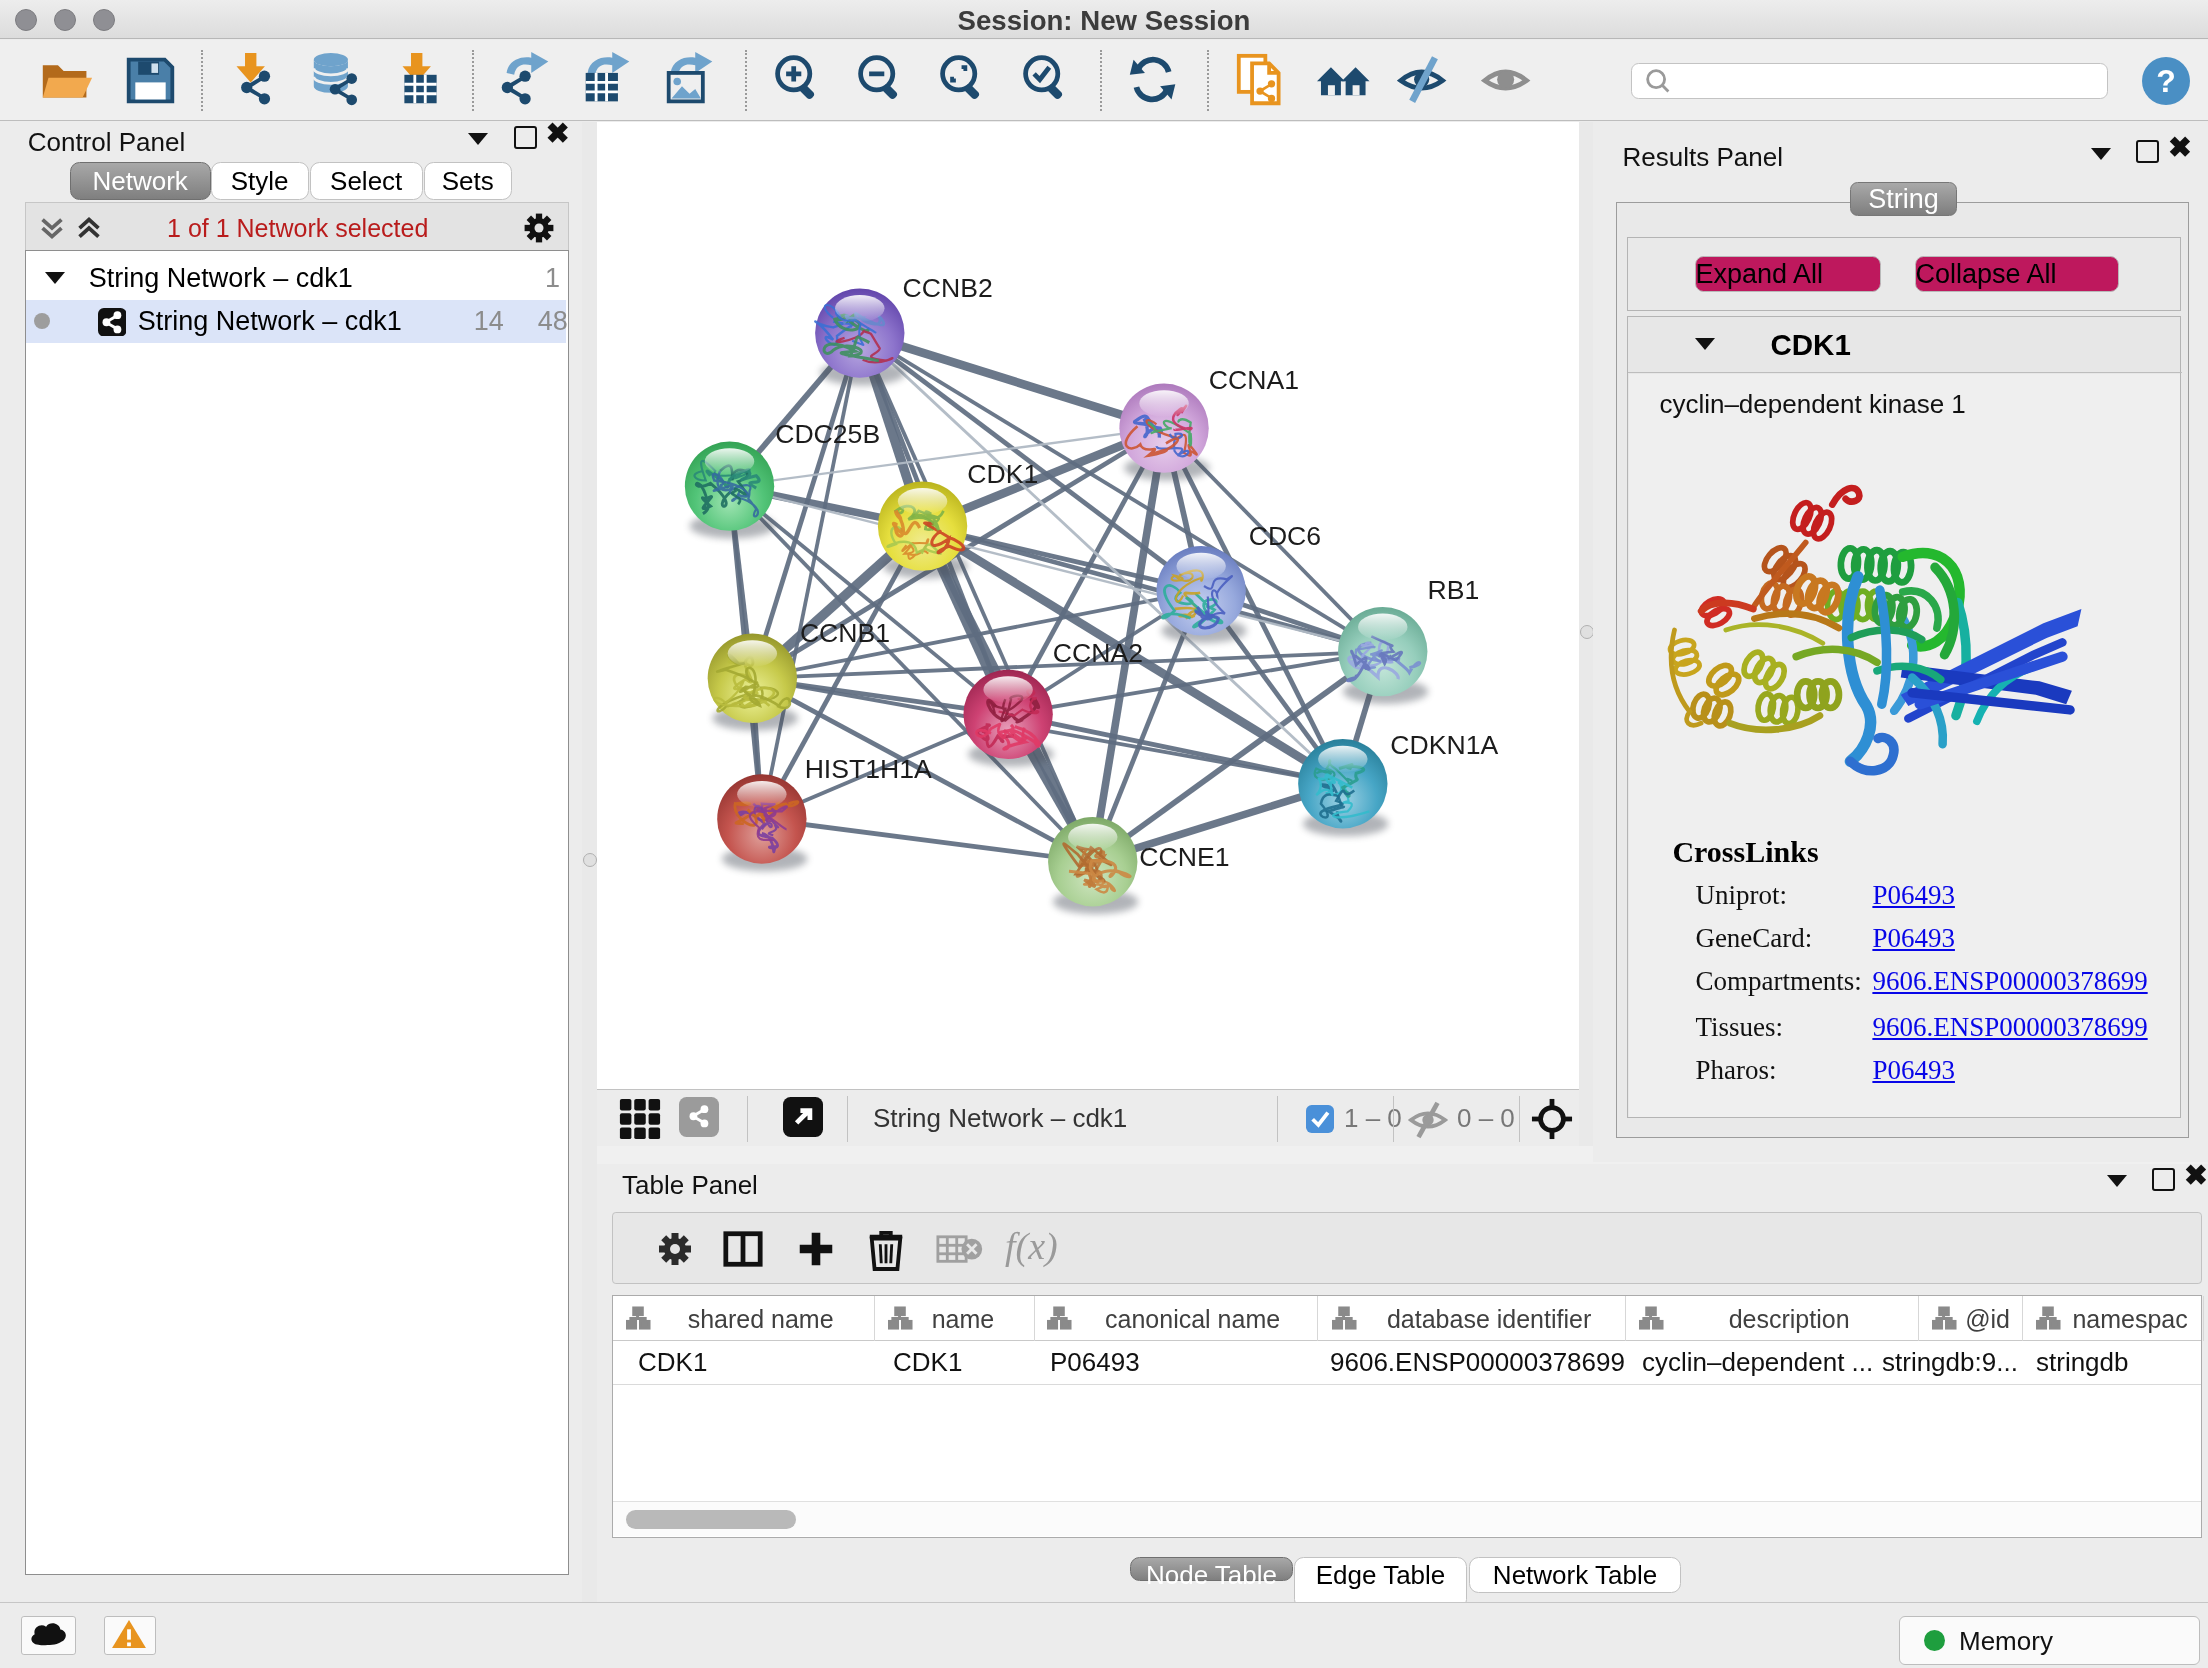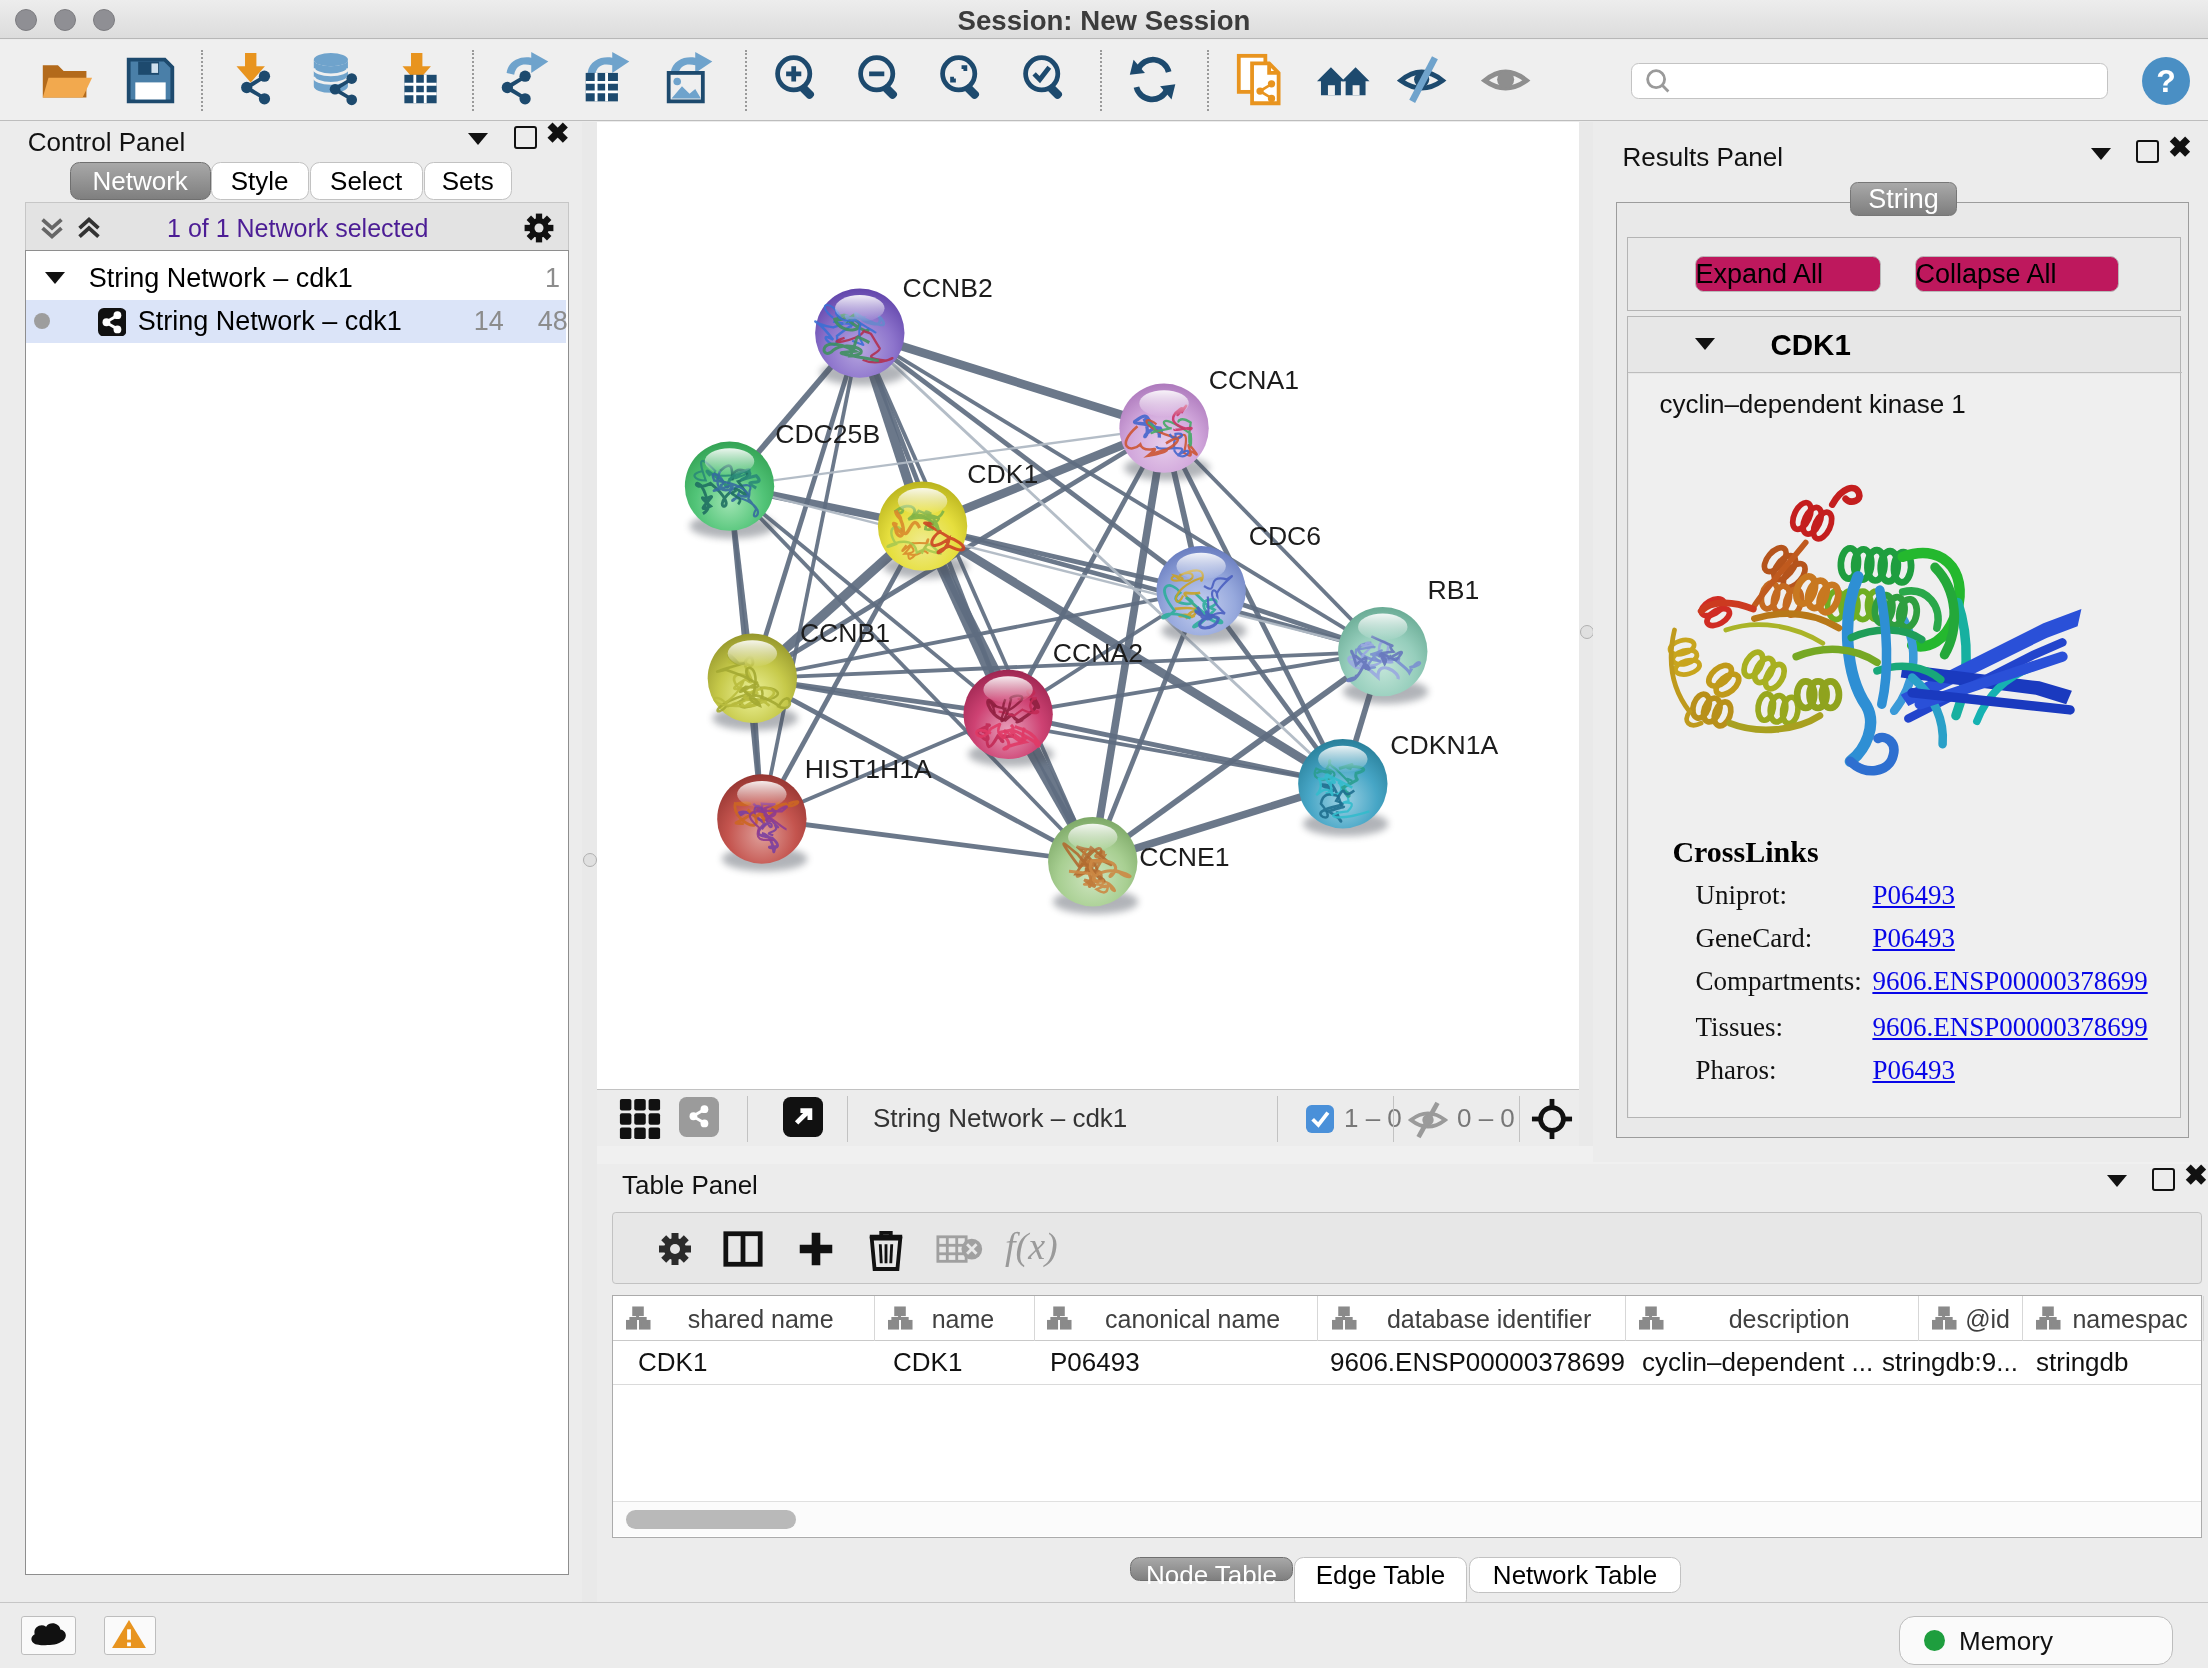--- a/index.html
+++ b/index.html
@@ -20,21 +20,21 @@
 #cpanel{position:absolute;left:5.7px;top:122px;width:576px;height:1480px;background:#ececec}
 .phead{font-size:26px;color:#111}
 .tri{display:inline-block;width:0;height:0;border-left:10.5px solid transparent;
  border-right:10.5px solid transparent;border-top:12.4px solid #111}
 .sqbtn{position:absolute;width:23px;height:23px;border:2.9px solid #111;border-radius:2.9px}
 .xbtn{position:absolute;font-size:28.5px;color:#111;font-weight:bold}
 .tab{position:absolute;height:38px;border:1px solid #c2c2c2;background:#fff;
  border-radius:9.5px;color:#000;text-align:center;font-size:26px;line-height:36px}
 .tabsel{background:linear-gradient(#a8a8a8,#7f7f7f);color:#fff;border:1px solid #6f6f6f}
 #netbar{position:absolute;left:19px;top:80px;width:544px;height:49px;
- background:#e3e3e3;border:1px solid #c6c6c6;font-size:25px;color:#4c1d95}
+ background:#e3e3e3;border:1px solid #c6c6c6;font-size:25px;color:#b91c1c}
 #netlist{position:absolute;left:19px;top:128px;width:544px;height:1325px;
  background:#fff;border:1.9px solid #8e8e8e}
 .row2{position:absolute;left:0px;top:49px;width:540px;height:43px;background:#dbe4f8}
 #canvas{position:absolute;left:597px;top:122px;width:982px;height:967px;background:#fff}
 #netstatus{position:absolute;left:597px;top:1089px;width:982px;height:57px;
  background:#ececec;border-top:1px solid #c2c2c2;font-size:26px;color:#333}
 .vdiv{position:absolute;background:#e9e9e9}
 .handle{position:absolute;width:14.3px;height:14.3px;border-radius:50%;
  background:#e0e0e0;border:1px solid #b0b0b0}
 #results{position:absolute;left:1593px;top:138px;width:615px;height:1024px;background:#ececec}
@@ -880,18 +880,18 @@
           <path d="M10 26 C2 26 0 18 6 15 C4 8 12 3 18 7 C22 1 32 3 33 10 C40 11 41 20 34 23 C30 27 14 27 10 26 Z" fill="#111"></path>
         </svg>
  </div>
  <div class="sbtn" style="left:104px;width:52px">
   <svg width="38" height="32" style="position:absolute;left:4.8px;top:1px" viewBox="0 0 40 34">
           <path d="M20 2 L38 32 L2 32 Z" fill="#e8941f"></path>
           <rect x="18" y="12" width="4" height="11" fill="#fff"></rect>
           <rect x="18" y="26" width="4" height="4" fill="#fff"></rect>
         </svg>
  </div>
- <div class="sbtn" style="left:1899px;top:13.3px;width:274px;height:49px;border-radius:15px">
+ <div class="sbtn" style="left:1899px;top:13.3px;width:301px;height:49px;border-radius:6px">
   <div style="position:absolute;left:24px;top:12.4px;width:21px;height:21px;border-radius:50%;background:#1e9e3e"></div>
   <div style="position:absolute;left:59px;top:8.6px;font-size:26px;color:#111">Memory</div>
  </div>
 </div>
 </div>
 
 </body></html>

